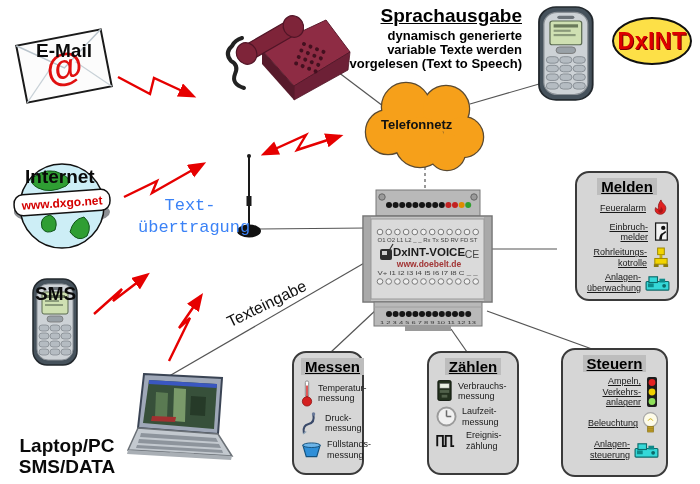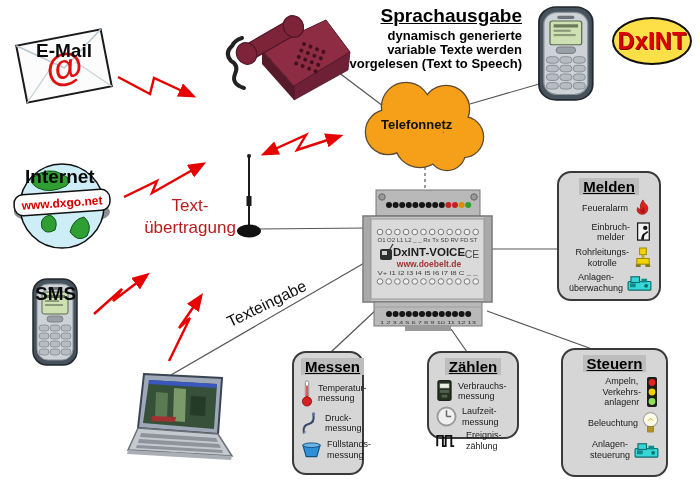--- a/index.html
+++ b/index.html
@@ -11,38 +11,38 @@
   .lbl{position:absolute;z-index:2;font-weight:bold;color:#0a0a0a;margin-top:32px;}
   .lbl-email{left:36px;top:8px;font-size:19px;}
   .lbl-internet{left:25px;top:134px;font-size:19px;}
   .lbl-sms{left:35px;top:251px;font-size:19px;}
   .lbl-laptop{left:8px;top:403px;width:118px;text-align:center;font-size:19px;line-height:21px;}
   .lbl-laptop span{display:block;}
   .speech{position:absolute;z-index:2;left:338px;top:5px;width:184px;text-align:right;}
   .speech .t{font-size:19px;font-weight:bold;text-decoration:underline;margin-bottom:2px;}
   .speech .d{font-size:13px;font-weight:bold;line-height:14px;}
   .text-transfer{position:absolute;z-index:2;left:138px;top:195px;width:104px;text-align:center;
-    font-size:17px;line-height:22px;color:#b91c1c;}
+    font-size:17px;line-height:22px;color:#3b82f6;font-family:Liberation Mono, monospace;}
   .text-transfer span{display:block;}
   .texteingabe{position:absolute;z-index:2;left:228px;top:314px;font-size:16px;color:#111;
     white-space:nowrap;transform:rotate(-26deg);transform-origin:0 50%;}
   .cloud-label{position:absolute;z-index:2;left:381px;top:117px;width:88px;text-align:left;
     font-weight:bold;font-size:13px;color:#111;}
   .logo{position:absolute;z-index:2;left:612px;top:17px;width:76px;height:44px;background:#fde047;
     border:2.5px solid #101010;border-radius:50%;display:flex;align-items:center;justify-content:center;
     font-size:23px;font-weight:bold;color:#dd0000;letter-spacing:.5px;text-shadow:1px 1px 0 #7a0000;}
   .box{position:absolute;z-index:3;background:#d6d6d6;border:2px solid #3a3a3a;border-radius:14px;
     box-sizing:border-box;padding:5px 7px 3px;}
   .box .title{text-align:center;margin-bottom:2px;}
   .box .title span{font-weight:bold;font-size:15px;text-decoration:underline;background:#bdbdbd;padding:0 4px;}
   .box .item{display:flex;align-items:center;margin:3px 0;}
   .box .txt{font-size:9px;line-height:10.5px;color:#1a1a1a;}
   .box .txt span{display:block;}
   .right-box .item{justify-content:flex-end;}
-  .right-box .txt{text-align:center;margin-right:4px;}
+  .right-box .txt{text-align:right;margin-right:4px;text-decoration:underline;}
   .left-box .txt{margin-left:5px;}
   .box svg{flex:0 0 auto;display:block;}
 </style>
 </head>
 <body>
 
 <div class="stage">
 
 <svg class="layer" width="700" height="484" viewBox="0 0 700 484">
   <defs>
@@ -274,20 +274,24 @@
     <path d="M124,197 L157,181 L152,193 L203,164" marker-end="url(#ra)"></path>
     <path d="M264,154 L306,135 L297,150 L340,136" marker-start="url(#raRev)" marker-end="url(#ra)"></path>
     <path d="M94,314 L122,289 L113,301 L147,275" marker-end="url(#ra)"></path>
     <path d="M169,361 L190,318 L179,328 L201,296" marker-end="url(#ra)"></path>
   </g>
 </svg>
 
 <div class="lbl lbl-email"><span>E-Mail</span></div>
 <div class="lbl lbl-internet"><span>Internet</span></div>
 <div class="lbl lbl-sms"><span>SMS</span></div>
+<div class="lbl lbl-laptop">
+  <span>Laptop/PC</span>
+  <span>SMS/DATA</span>
+</div>
 
 <div class="speech">
   <div class="t">Sprachausgabe</div>
   <div class="d">dynamisch generierte</div>
   <div class="d">variable Texte werden</div>
   <div class="d">vorgelesen (Text to Speech)</div>
 </div>
 
 <div class="text-transfer">
   <span>Text-</span>
@@ -295,21 +299,21 @@
 </div>
 
 <div class="texteingabe">Texteingabe</div>
 
 <div class="cloud-label">Telefonnetz</div>
 
 <div class="logo">
       <span>DxINT</span>
     </div>
 
-<div class="box right-box" style="left:557px;top:171px;width:104px;height:130px;">
+<div class="box right-box" style="left:575px;top:171px;width:104px;height:130px;">
   <div class="title"><span>Melden</span></div>
   <div class="item">
     <div class="txt">
           <span>Feueralarm</span>
         </div>
     <svg width="20" height="19" viewBox="0 0 20 20">
       <path d="M11,1 C12,5 17,6 16,11 C15.5,14 13,16.5 9.5,16 C5.5,15.5 4,12 5.5,9 C6.5,11 8.5,11.3 8.3,9 C8,5.5 9.5,3.5 11,1 z" fill="#e02020" stroke="#8a0d0d" stroke-width="0.8"></path>
       <path d="M11,8 C12,10 13.5,10.5 13,12.6 C12.6,14.2 11,15 9.8,14.6 C8,14 7.8,12 8.8,10.6 C9.4,11.6 10.6,11.4 10.6,10 C10.6,9.2 10.8,8.6 11,8 z" fill="#a81515"></path>
     </svg>
   </div>
@@ -381,21 +385,21 @@
       <path d="M2,4 L20,4 L16.5,16 L5.5,16 z" fill="#2f8fd8" stroke="#14527e" stroke-width="1.2"></path>
       <ellipse cx="11" cy="4" rx="9" ry="2.4" fill="#6cb4e8" stroke="#14527e" stroke-width="1"></ellipse>
     </svg>
     <div class="txt">
       <span>Füllstands-</span>
       <span>messung</span>
     </div>
   </div>
 </div>
 
-<div class="box left-box" style="left:427px;top:351px;width:92px;height:88px;">
+<div class="box left-box" style="left:427px;top:351px;width:92px;height:124px;">
   <div class="title"><span>Zählen</span></div>
   <div class="item">
     <svg width="17" height="24" viewBox="0 0 18 24">
       <rect x="2" y="1" width="14" height="21" rx="1.5" fill="#24321f" stroke="#0d140b" stroke-width="1"></rect>
       <rect x="4" y="4" width="10" height="5" fill="#e8efe2" stroke="#555" stroke-width="0.6"></rect>
       <rect x="4" y="11" width="10" height="3" fill="#51614a"></rect>
       <rect x="6" y="16" width="6" height="3" fill="#51614a"></rect>
     </svg>
     <div class="txt">
       <span>Verbrauchs-</span>

